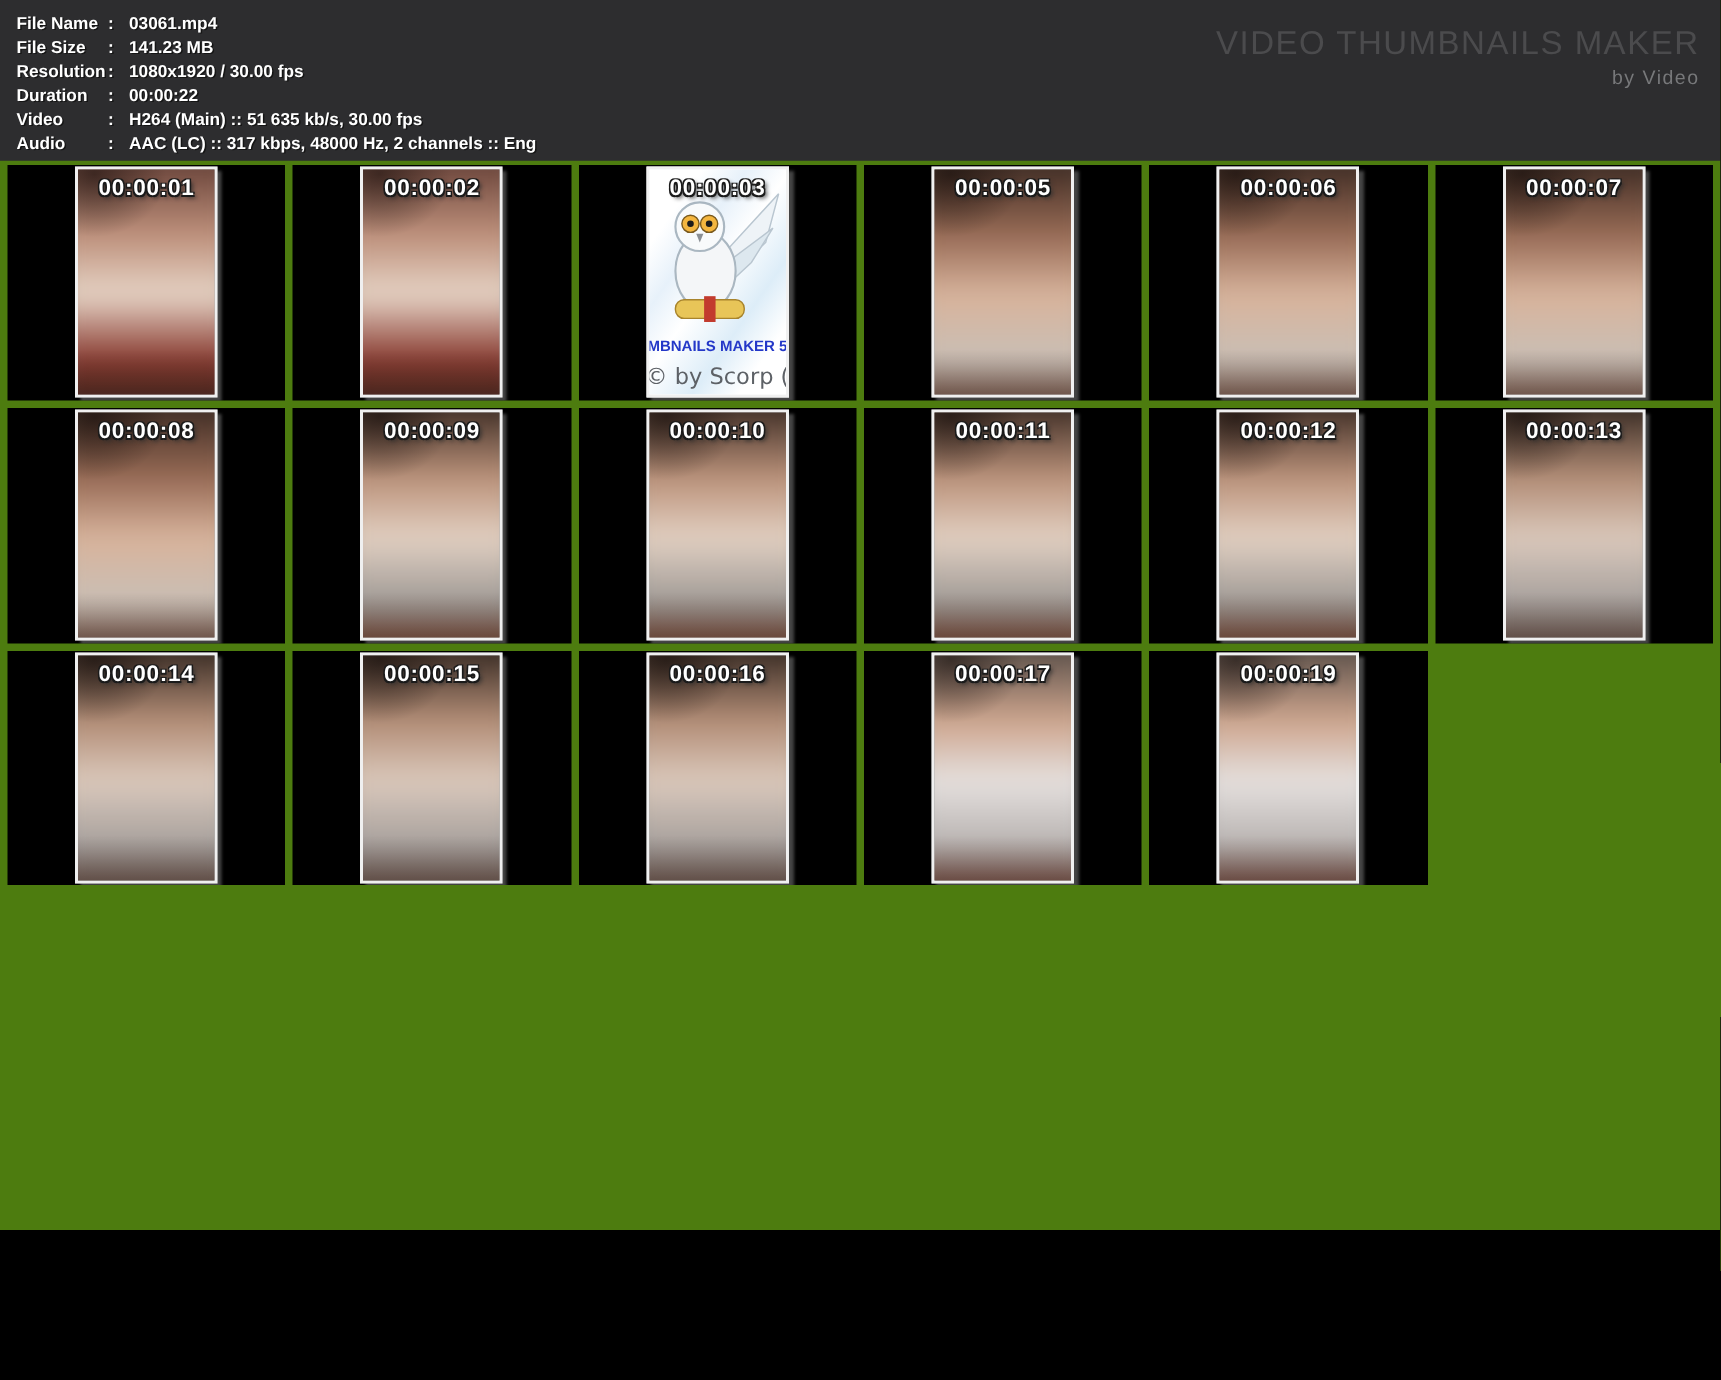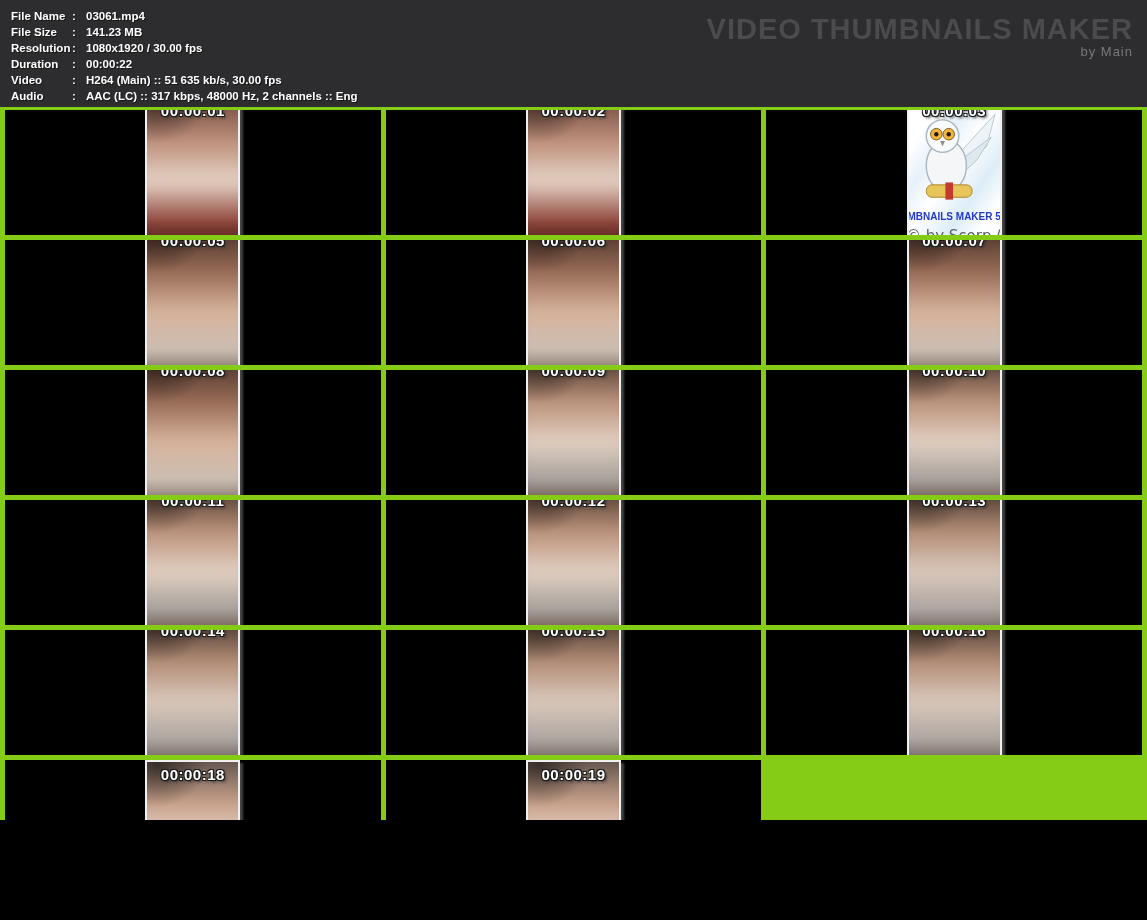--- a/index.html
+++ b/index.html
@@ -13,27 +13,27 @@
     height:107px;background:#2d2d2f;position:relative;
     box-sizing:border-box;padding:8px 12px 0 11px;
   }
   .meta{display:flex;flex-direction:column;}
   .mrow{display:flex;color:#fff;font-size:11.5px;font-weight:bold;line-height:16px;
         text-shadow:1px 1px 0 #151515;}
   .ml{width:61px;flex:0 0 61px;}
   .mc{width:14px;flex:0 0 14px;}
   .mv{white-space:nowrap;}
   .logo{position:absolute;top:14px;right:14px;text-align:right;}
-  .logo-title{font-size:29px;font-weight:bold;color:#4b4b4d;letter-spacing:1px;line-height:30px;}
+  .logo-title{font-size:22px;font-weight:normal;color:#4b4b4d;letter-spacing:1px;line-height:30px;}
   .logo-sub{font-size:13px;color:#77787a;letter-spacing:1px;line-height:14px;margin-top:1px;}
   
   .grid{
     height:813px;box-sizing:border-box;
-    display:grid;grid-template-columns:repeat(3,1fr);grid-template-rows:repeat(5,1fr);
-    gap:5px;padding:3px 5px 6px 5px;background:#84cc16;
+    display:grid;grid-template-columns:repeat(6,1fr);grid-template-rows:repeat(5,1fr);
+    gap:5px;padding:3px 5px 6px 5px;background:#4d7c0f;
   }
   .cell{background:#000;display:flex;align-items:center;justify-content:center;overflow:hidden;}
   .thumb{
     width:91px;height:150px;position:relative;overflow:hidden;
     border:2px solid #f0f0f0;background:#777;
     box-shadow:3px 3px 2px rgba(150,150,150,0.45);
   }
   .shot{position:absolute;inset:-12px;filter:blur(7px) saturate(0.95);}
   .thumb .veil{ 
     position:absolute;inset:0;
@@ -97,21 +97,21 @@
         <span class="mv">H264 (Main) :: 51 635 kb/s, 30.00 fps</span>
       </div>
       <div class="mrow">
         <span class="ml">Audio</span>
         <span class="mc">:</span>
         <span class="mv">AAC (LC) :: 317 kbps, 48000 Hz, 2 channels :: Eng</span>
       </div>
     </div>
     <div class="logo">
       <div class="logo-title">VIDEO THUMBNAILS MAKER</div>
-      <div class="logo-sub">by Main</div>
+      <div class="logo-sub">by Video</div>
     </div>
   </div>
 
   <div class="grid">
 
     <div class="cell">
       <div class="thumb">
         <div class="shot" style="background: linear-gradient(rgb(94, 55, 46) 0%, rgb(192, 144, 122) 32%, rgb(230, 211, 196) 55%, rgb(140, 58, 48) 80%, rgb(70, 40, 30) 100%);"></div>
         <div class="veil"></div>
         <span class="ts">00:00:01</span>
@@ -238,28 +238,28 @@
     </div>
 
     <div class="cell">
       <div class="thumb">
         <div class="shot" style="background: linear-gradient(rgb(36, 26, 21) 0%, rgb(180, 141, 117) 32%, rgb(219, 200, 186) 55%, rgb(166, 160, 157) 80%, rgb(100, 70, 58) 100%);"></div>
         <div class="veil"></div>
         <span class="ts">00:00:16</span>
       </div>
     </div>
 
-
     <div class="cell">
       <div class="thumb">
         <div class="shot" style="background: linear-gradient(rgb(74, 66, 62) 0%, rgb(207, 165, 140) 32%, rgb(229, 224, 222) 55%, rgb(183, 178, 176) 80%, rgb(110, 53, 38) 100%);"></div>
         <div class="veil"></div>
-        <span class="ts">00:00:18</span>
-      </div>
-    </div>
+        <span class="ts">00:00:17</span>
+      </div>
+    </div>
+
 
     <div class="cell">
       <div class="thumb">
         <div class="shot" style="background: linear-gradient(rgb(74, 66, 62) 0%, rgb(207, 165, 140) 32%, rgb(229, 224, 222) 55%, rgb(183, 178, 176) 80%, rgb(110, 53, 38) 100%);"></div>
         <div class="veil"></div>
         <span class="ts">00:00:19</span>
       </div>
     </div>
 
 

